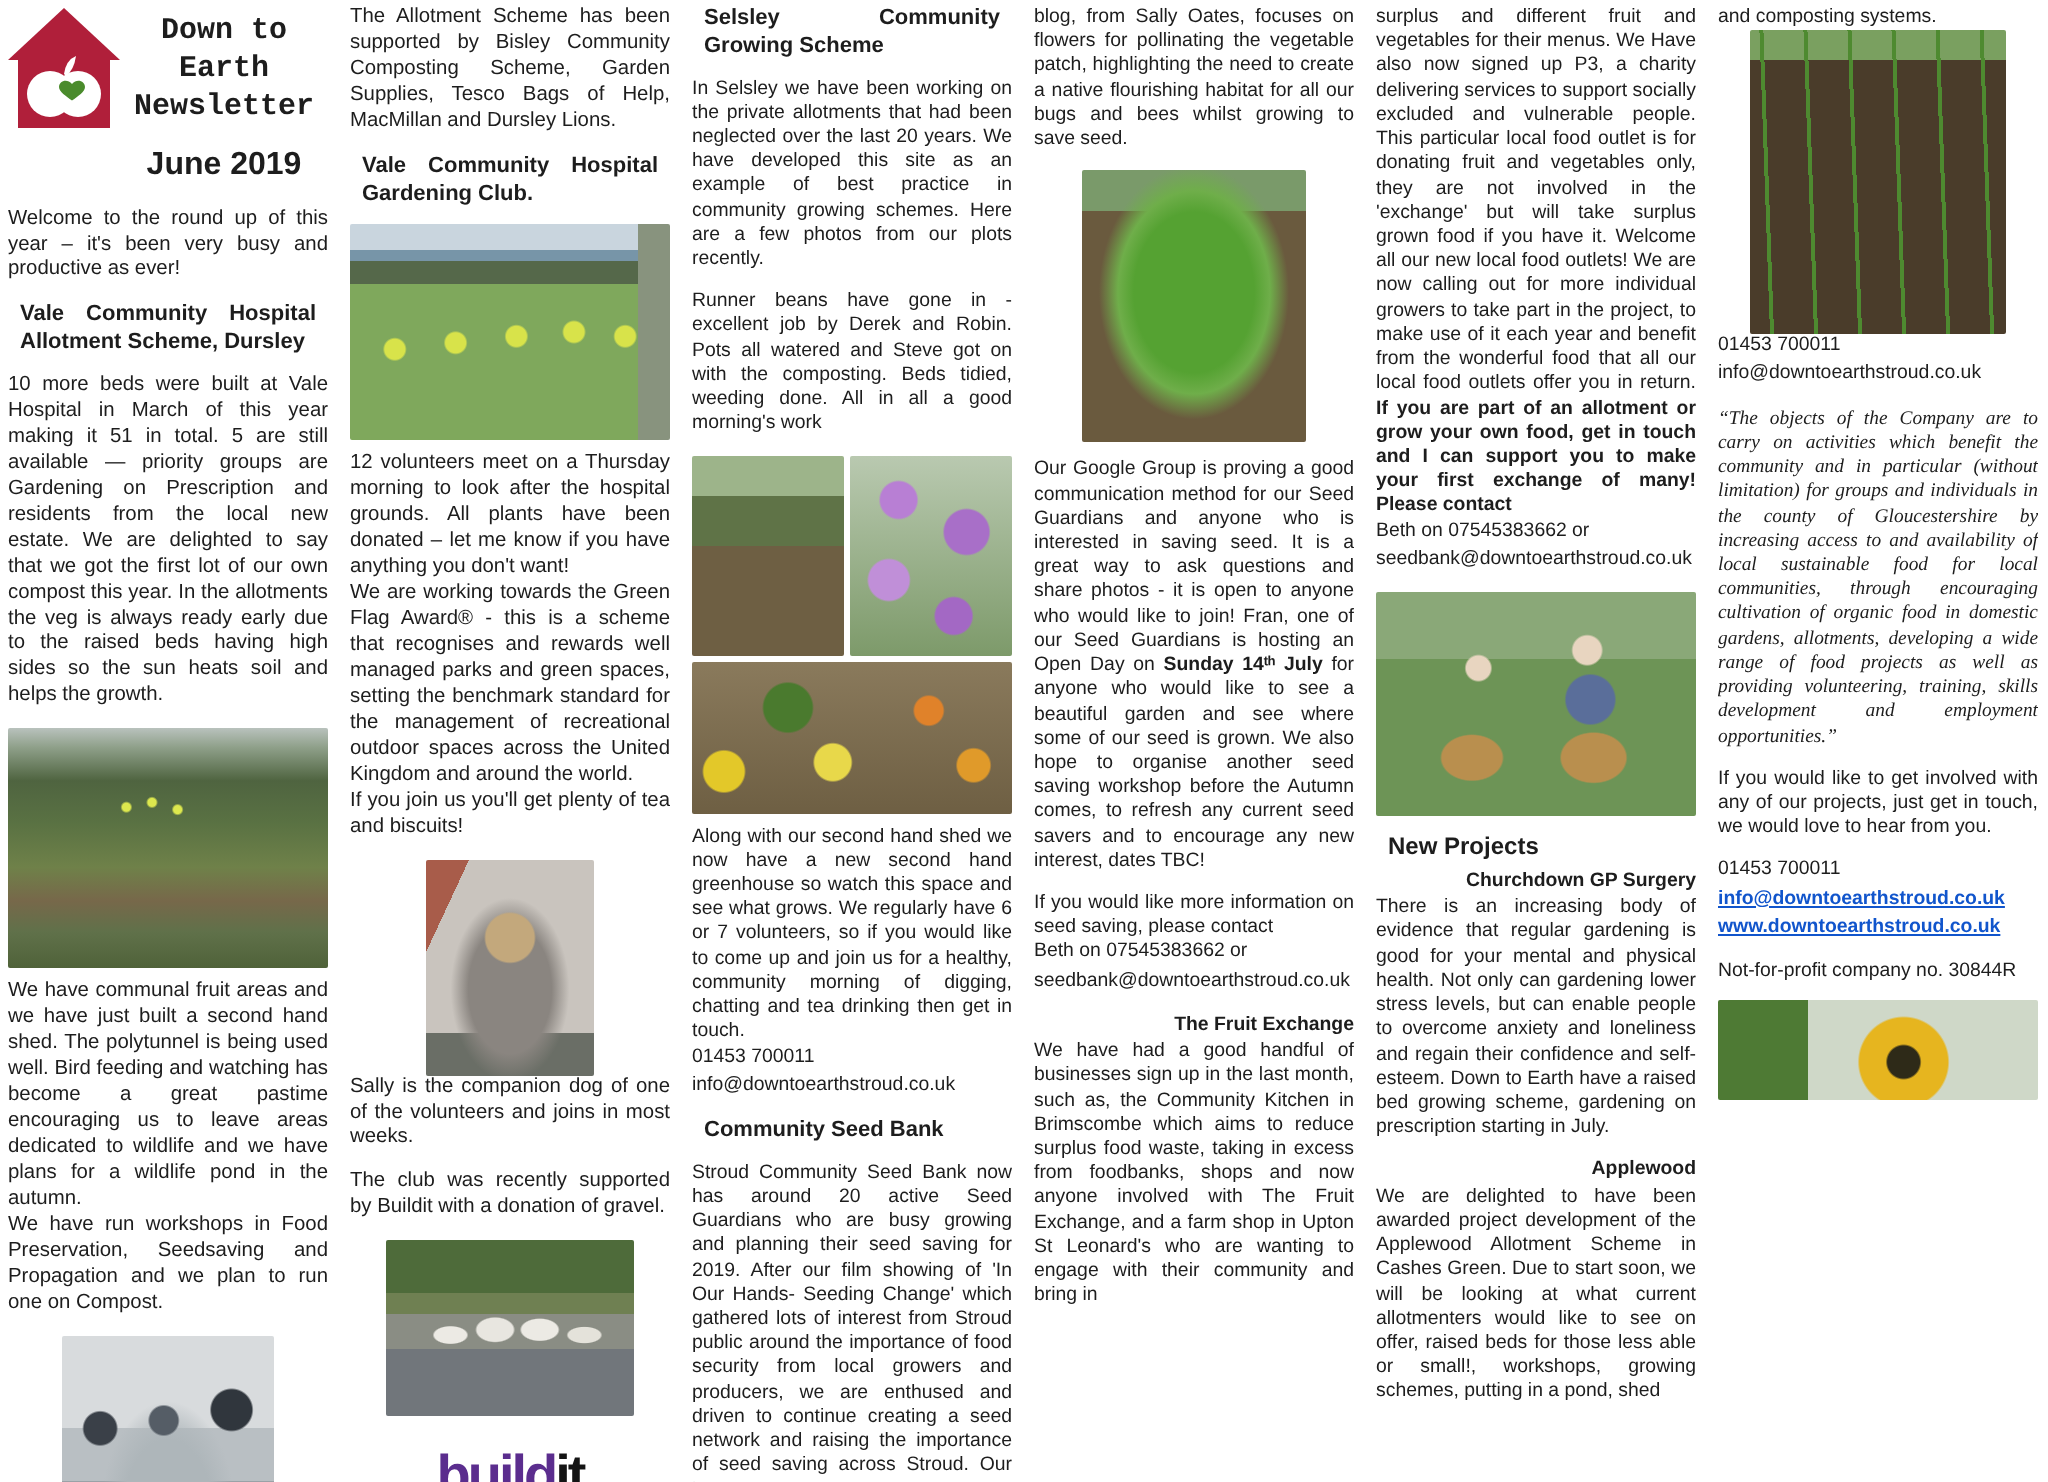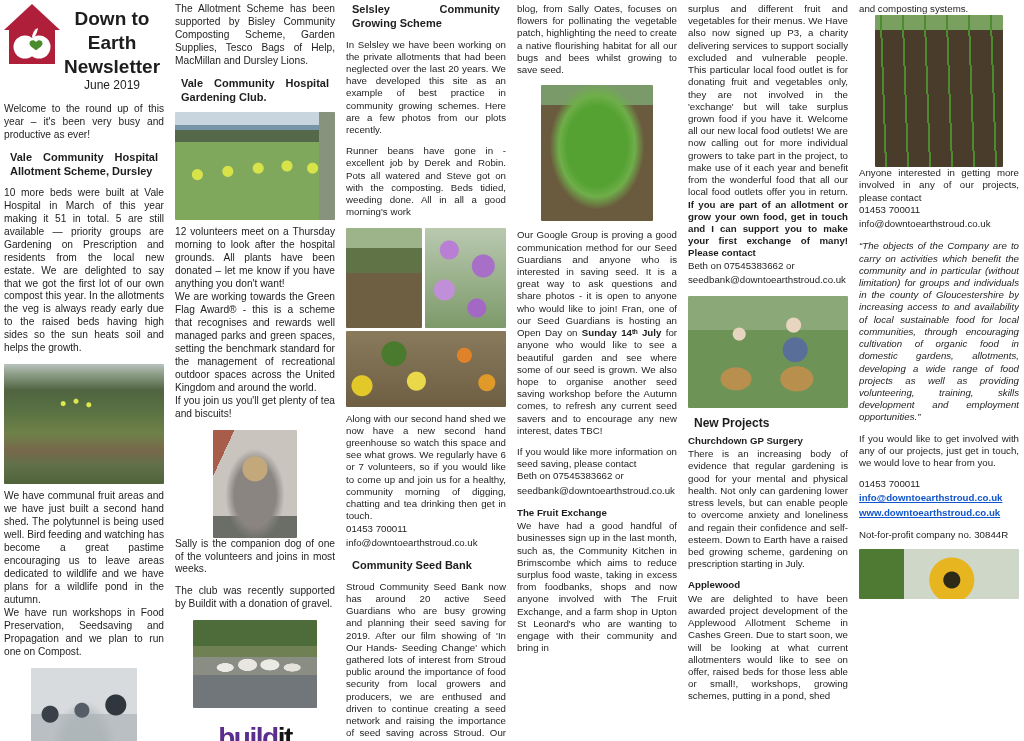--- a/index.html
+++ b/index.html
@@ -4,32 +4,32 @@
 <style>
   * { margin:0; padding:0; box-sizing:border-box; }
   html,body { width:1024px; height:741px; background:#ffffff; overflow:hidden; }
   body { font-family:"Liberation Sans", sans-serif; color:#1d1d1d; }
   .page { display:flex; gap:11px; padding:3px 4px 0 4px; width:1024px; height:741px; }
   .col { width:160px; flex:0 0 160px; font-size:10.2px; line-height:1.27; text-align:justify; overflow:hidden; }
   .col.small { font-size:9.7px; line-height:1.26; }
   p { margin:0 0 9px 0; }
   p.tight { margin-bottom:0; }
   .h { font-weight:bold; font-size:11px; line-height:1.25; margin:8px 6px 8px 6px; }
-  .h-left { font-weight:bold; text-align:left; margin:4px 0 1px 0; }
+  .h-left { font-weight:bold; text-align:right; margin:4px 0 1px 0; }
   .center { margin-bottom:2px; }
   .center.gap { margin-bottom:10px; }
-  .italic { font-style:italic; }
+  .italic { font-style:italic;font-family:Liberation Serif, serif; }
   .link { color:#1155cc; text-decoration:underline; font-weight:bold; }
   .photo { border-radius:1px; margin:2px 0 6px 0; }
 
   
   .masthead { display:flex; align-items:flex-start; margin-bottom:10px; }
   .masthead .mtext { flex:1; text-align:center; padding-top:4px; }
-  .mtitle { font-weight:bold; font-size:19px; line-height:1.25; }
-  .mdate { font-weight:normal; font-size:12px; margin-top:0; }
+  .mtitle { font-weight:bold; font-size:15px; line-height:1.25;font-family:Liberation Mono, monospace; }
+  .mdate { font-weight:bold; font-size:16px; margin-top:10px; }
 
   
   .p-allotment { height:120px; background:
     radial-gradient(circle at 37% 33%, #dde84e 0 2px, transparent 3px),
     radial-gradient(circle at 45% 31%, #dde84e 0 2px, transparent 3px),
     radial-gradient(circle at 53% 34%, #dde84e 0 2px, transparent 3px),
     linear-gradient(180deg,#b9c2bd 0,#8fa08a 8%,#4f6440 22%,#5a7243 40%,#6f8149 58%,#77684a 72%,#60714a 85%,#4f6239 100%); }
   .p-kitchen { width:106px; height:132px; margin:0 auto; background:
     radial-gradient(circle at 18% 35%, #3a4048 0 8px, transparent 9px),
     radial-gradient(circle at 48% 32%, #555d66 0 7px, transparent 8px),
@@ -179,21 +179,20 @@
     <div class="h" style="font-size:12px; margin-bottom:2px">New Projects</div>
     <div class="h-left">Churchdown GP Surgery</div>
     <p>There is an increasing body of evidence that regular gardening is good for your mental and physical health. Not only can gardening lower stress levels, but can enable people to overcome anxiety and loneliness and regain their confidence and self-esteem. Down to Earth have a raised bed growing scheme, gardening on prescription starting in July.</p>
     <div class="h-left" style="margin-top:8px">Applewood</div>
     <p>We are delighted to have been awarded project development of the Applewood Allotment Scheme in Cashes Green. Due to start soon, we will be looking at what current allotmenters would like to see on offer, raised beds for those less able or small!, workshops, growing schemes, putting in a pond, shed</p>
   </div>
 
   <div class="col small">
     <p class="tight">and composting systems.</p>
     <div class="photo p-onions"></div>
-    <p class="tight">Anyone interested in getting more involved in any of our projects, please contact</p>
     <div class="center">01453 700011</div>
     <div class="center gap">info@downtoearthstroud.co.uk</div>
     <p class="italic">“The objects of the Company are to carry on activities which benefit the community and in particular (without limitation) for groups and individuals in the county of Gloucestershire by increasing access to and availability of local sustainable food for local communities, through encouraging cultivation of organic food in domestic gardens, allotments, developing a wide range of food projects as well as providing volunteering, training, skills development and employment opportunities.”</p>
     <p>If you would like to get involved with any of our projects, just get in touch, we would love to hear from you.</p>
     <div class="center" style="margin-top:6px">01453 700011</div>
     <div class="center"><span class="link">info@downtoearthstroud.co.uk</span></div>
     <div class="center gap"><span class="link">www.downtoearthstroud.co.uk</span></div>
     <div class="center" style="margin-top:8px">Not-for-profit company no. 30844R</div>
     <div class="photo p-sunflower"></div>
   </div>

